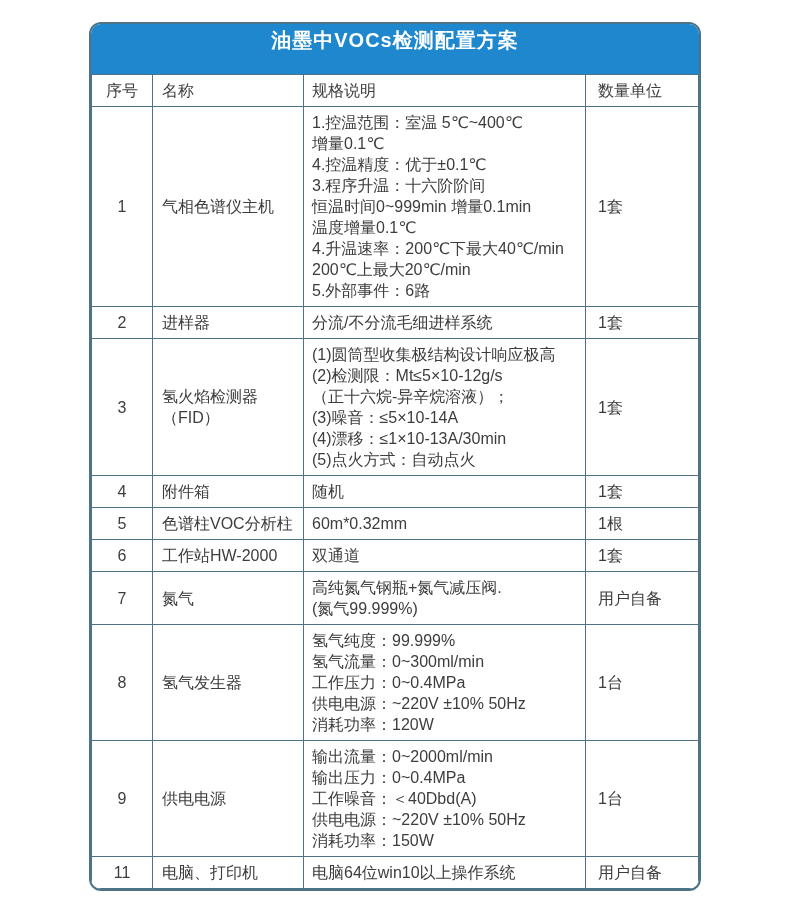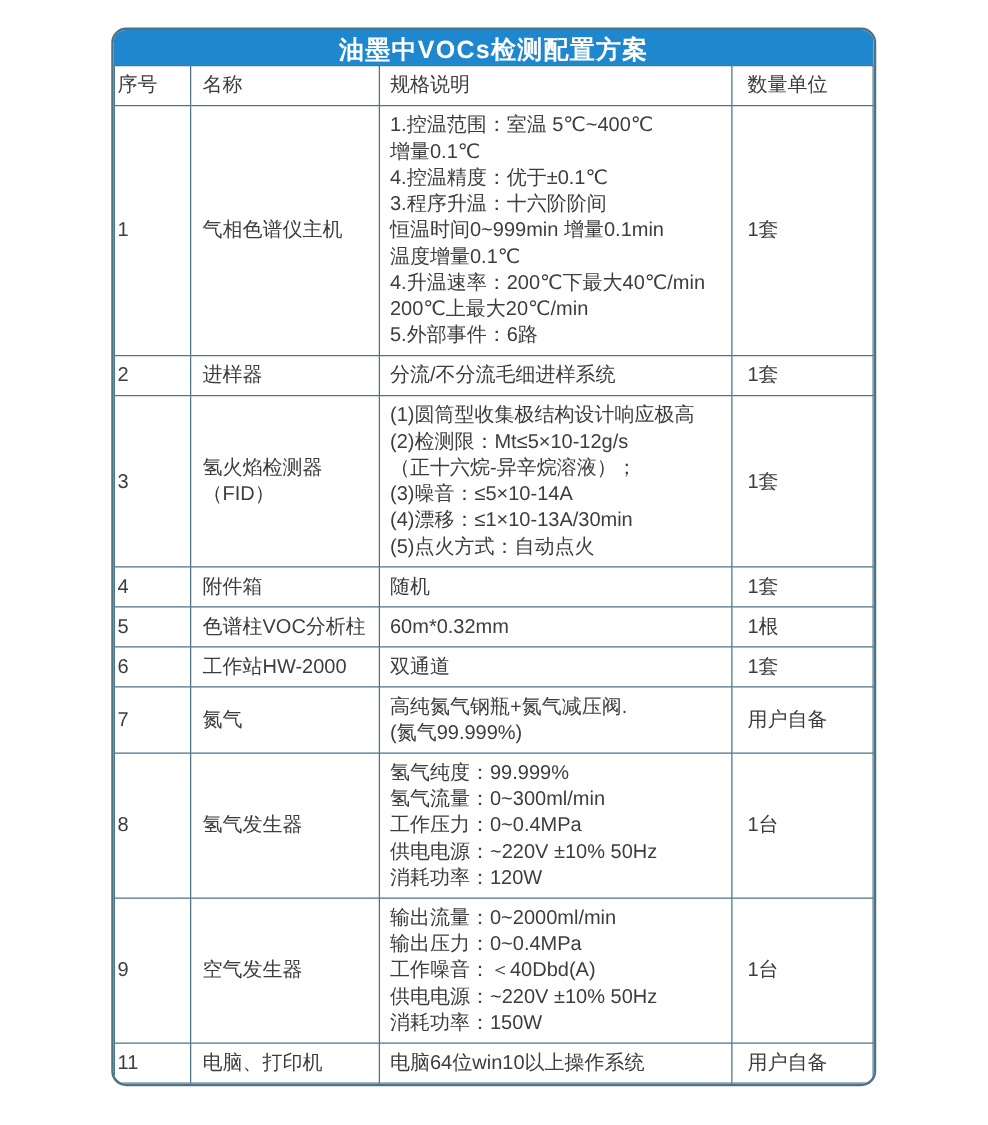--- a/index.html
+++ b/index.html
@@ -12,33 +12,33 @@
   html,body{margin:0;padding:0;width:790px;height:900px;background:var(--page-bg);overflow:hidden;}
   body{font-family:"Liberation Sans","DejaVu Sans",sans-serif;color:var(--text);}
   .panel{
     position:absolute;left:89px;top:22px;width:612px;
     border:2px solid var(--border);border-radius:12px;overflow:hidden;background:#fff;
     box-sizing:border-box;
   }
   .title-bar{
     background:var(--header-bg);color:var(--title-text);
     text-align:center;font-size:20px;font-weight:bold;
-    height:28px;line-height:33px;letter-spacing:1px;
+    height:50px;line-height:33px;letter-spacing:1px;
   }
   table{border-collapse:collapse;width:100%;table-layout:fixed;font-size:16px;color:var(--text);}
   th,td{
     border:1px solid var(--border);
     padding:5px 10px;line-height:21px;vertical-align:middle;
     overflow:hidden;
   }
   th{font-weight:normal;text-align:left;}
   .col-no{width:61px;}
   .col-name{width:151px;}
   .col-spec{width:282px;}
-  .c-no{text-align:left;padding-left:2px;padding-right:2px;}
+  .c-no{text-align:center;padding-left:2px;padding-right:2px;}
   .c-name{padding-left:9px;padding-right:4px;}
   .c-spec{padding-left:8px;padding-right:0;}
   .c-qty{padding-left:12px;}
   .spec-line{white-space:nowrap;}
 </style>
 </head>
 <body>
 
 <div class="panel">
   <div class="title-bar">油墨中VOCs检测配置方案</div>
@@ -135,21 +135,21 @@
             <div class="spec-line">氢气纯度：99.999%</div>
             <div class="spec-line">氢气流量：0~300ml/min</div>
             <div class="spec-line">工作压力：0~0.4MPa</div>
             <div class="spec-line">供电电源：~220V ±10% 50Hz</div>
             <div class="spec-line">消耗功率：120W</div>
           </td>
           <td class="c-qty">1台</td>
         </tr>
         <tr>
           <td class="c-no">9</td>
-          <td class="c-name">空气发生器</td>
+          <td class="c-name">供电电源</td>
           <td class="c-spec">
             <div class="spec-line">输出流量：0~2000ml/min</div>
             <div class="spec-line">输出压力：0~0.4MPa</div>
             <div class="spec-line">工作噪音：＜40Dbd(A)</div>
             <div class="spec-line">供电电源：~220V ±10% 50Hz</div>
             <div class="spec-line">消耗功率：150W</div>
           </td>
           <td class="c-qty">1台</td>
         </tr>
         <tr>

